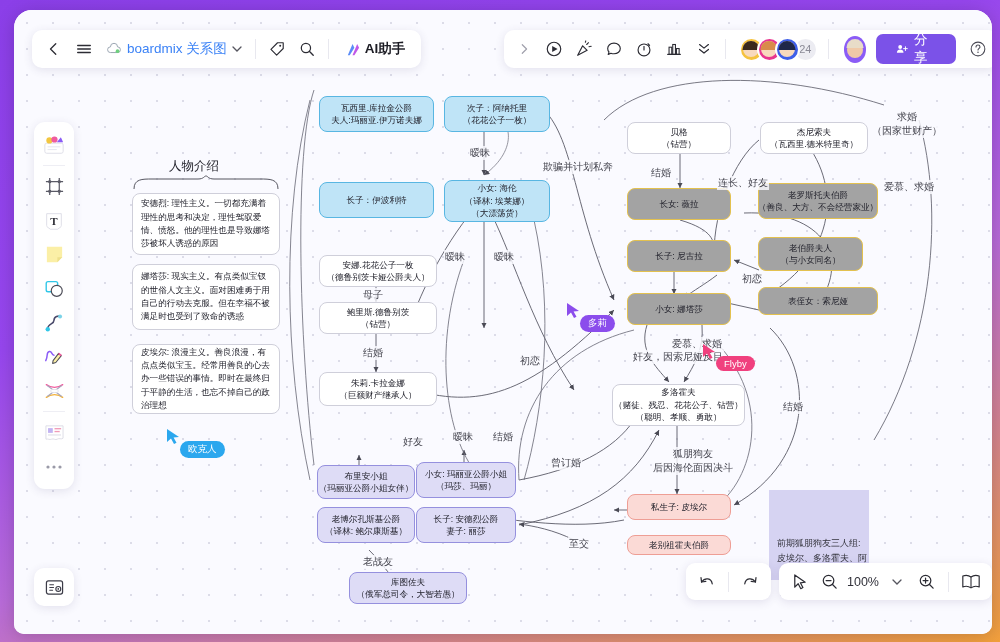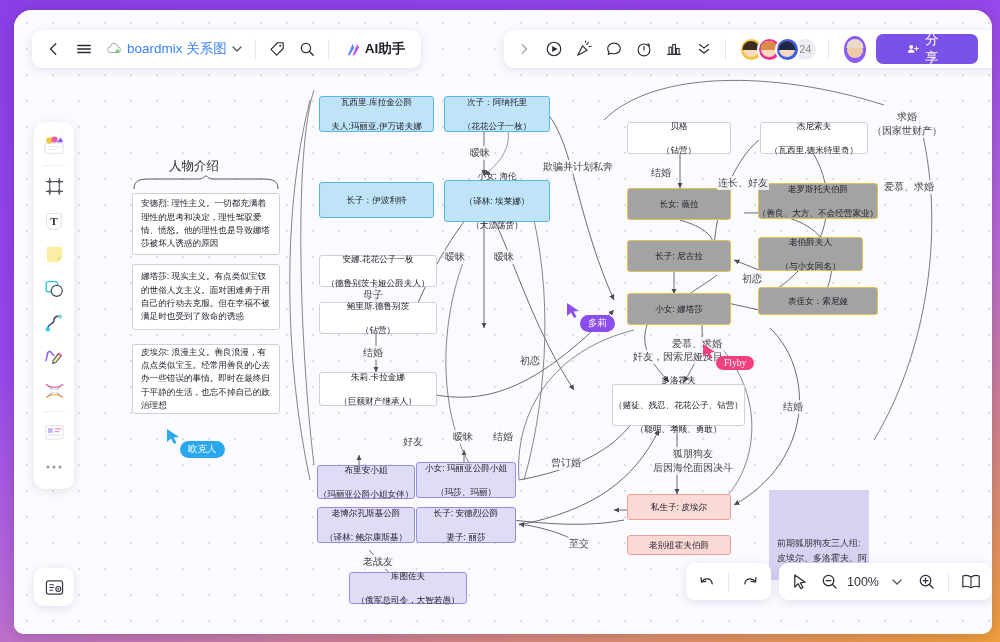--- a/index.html
+++ b/index.html
@@ -59,21 +59,21 @@
   .av:first-child{ margin-left:0; }
   .av1{ background:#F5C23E; } .av2{ background:#E8368F; } .av3{ background:#3F5FE8; }
   .av-face{ position:absolute; left:50%; top:52%; transform:translate(-50%,-50%); width:16px; height:16px; border-radius:50%; background:#f8d9bd; }
   .av-hair{ position:absolute; left:50%; top:12%; transform:translateX(-50%); width:17px; height:9px; border-radius:9px 9px 0 0; }
   .av1 .av-hair{ background:#3b2a1d; } .av2 .av-hair{ background:#d98b4a; } .av3 .av-hair{ background:#1f2749; }
   .av-count{ width:25px; height:25px; border-radius:50%; background:#ececf2; color:#8a8a96; font-size:11px;
              display:flex; align-items:center; justify-content:center; margin-left:-7px; border:2px solid #fff; }
   .me-av { width:27px; height:27px; border-radius:50%; background:#8B5CF6; position:relative; overflow:hidden; margin:0 8px; }
   .share-btn {
     display:flex; align-items:center; gap:6px;
-    height:30px; padding:0 31px; border-radius:7px;
+    height:30px; padding:0 20px; border-radius:7px;
     background:#7B52E8; color:#fff; font-size:13.5px; cursor:pointer;
   }
   .help-btn { width:28px; height:28px; margin-left:6px; }
   
   #leftrail {
     position:absolute; left:20px; top:112px; width:40px;
     background:#fff; border-radius:11px; padding:6px 0;
     box-shadow:0 2px 10px rgba(60,50,110,.12);
     display:flex; flex-direction:column; align-items:center; gap:1px; z-index:40;
   }
@@ -85,24 +85,24 @@
     display:flex; align-items:center; justify-content:center; z-index:40; cursor:pointer;
   }
   
   #undobar { position:absolute; left:672px; top:553px; height:37px; background:#fff; border-radius:9px;
              box-shadow:0 2px 10px rgba(60,50,110,.13); display:flex; align-items:center; padding:0 6px; gap:3px; z-index:40; }
   #zoombar { position:absolute; left:765px; top:553px; height:37px; background:#fff; border-radius:9px;
              box-shadow:0 2px 10px rgba(60,50,110,.13); display:flex; align-items:center; padding:0 6px; gap:2px; z-index:40; }
   .zoom-val { font-size:12.5px; color:#31313a; padding:0 2px; cursor:pointer; }
   
   .node {
-    position:absolute; border:1px solid #ccc; border-radius:3px;
+    position:absolute; border:1px solid #ccc; border-radius:8px;
     display:flex; flex-direction:column; align-items:center; justify-content:center;
     text-align:center; font-size:8.6px; line-height:1.45; color:#22222c;
-    padding:4px 5px; z-index:12;gap:12px;
+    padding:4px 5px; z-index:12;
   }
   .node span{ display:block; white-space:nowrap; }
   .n-blue   { background:#BFE4F7; border-color:#58B6E2; }
   .n-white  { background:#ffffff; border-color:#cfcfda; }
   .n-yellow { background:#a3a3a3; border-color:#E3C14F; }
   .n-pink   { background:#FBDAD6; border-color:#EE9E95; }
   .n-purple { background:#DEDCF6; border-color:#9590DE; }
   .sticky-note {
     position:absolute; background:#D6D3F2; z-index:10;
     font-size:9px; line-height:1.7; color:#33333c; padding:46px 0 0 8px;
@@ -112,21 +112,21 @@
     position:absolute; font-size:10px; color:#44444e; z-index:14;
     background:rgba(250,250,255,.82); padding:0 1px; white-space:nowrap; line-height:1.4;
     text-align:center;
   }
   
   #intro-title { position:absolute; left:155px; top:148px; font-size:12.5px; color:#25252e; z-index:14; }
   
   .cursor { position:absolute; z-index:30; }
   .cursor .tag { position:absolute; left:14px; top:13px; padding:2px 8px; border-radius:9px;
                  font-size:9.5px; color:#fff; white-space:nowrap; }
-  .tag-blue{ background:#2BA7EE; } .tag-purple{ background:#8B4DEC; } .tag-pink{ background:#F0407E;font-family:Liberation Serif, serif; }
+  .tag-blue{ background:#2BA7EE; } .tag-purple{ background:#8B4DEC; } .tag-pink{ background:#F0407E; }
   svg.edges { position:absolute; left:0; top:0; width:978px; height:624px; z-index:8; pointer-events:none; }
 </style>
 </head>
 <body>
 
 <div id="frame">
   <div id="app">
 
     <div id="canvas"></div>
 

